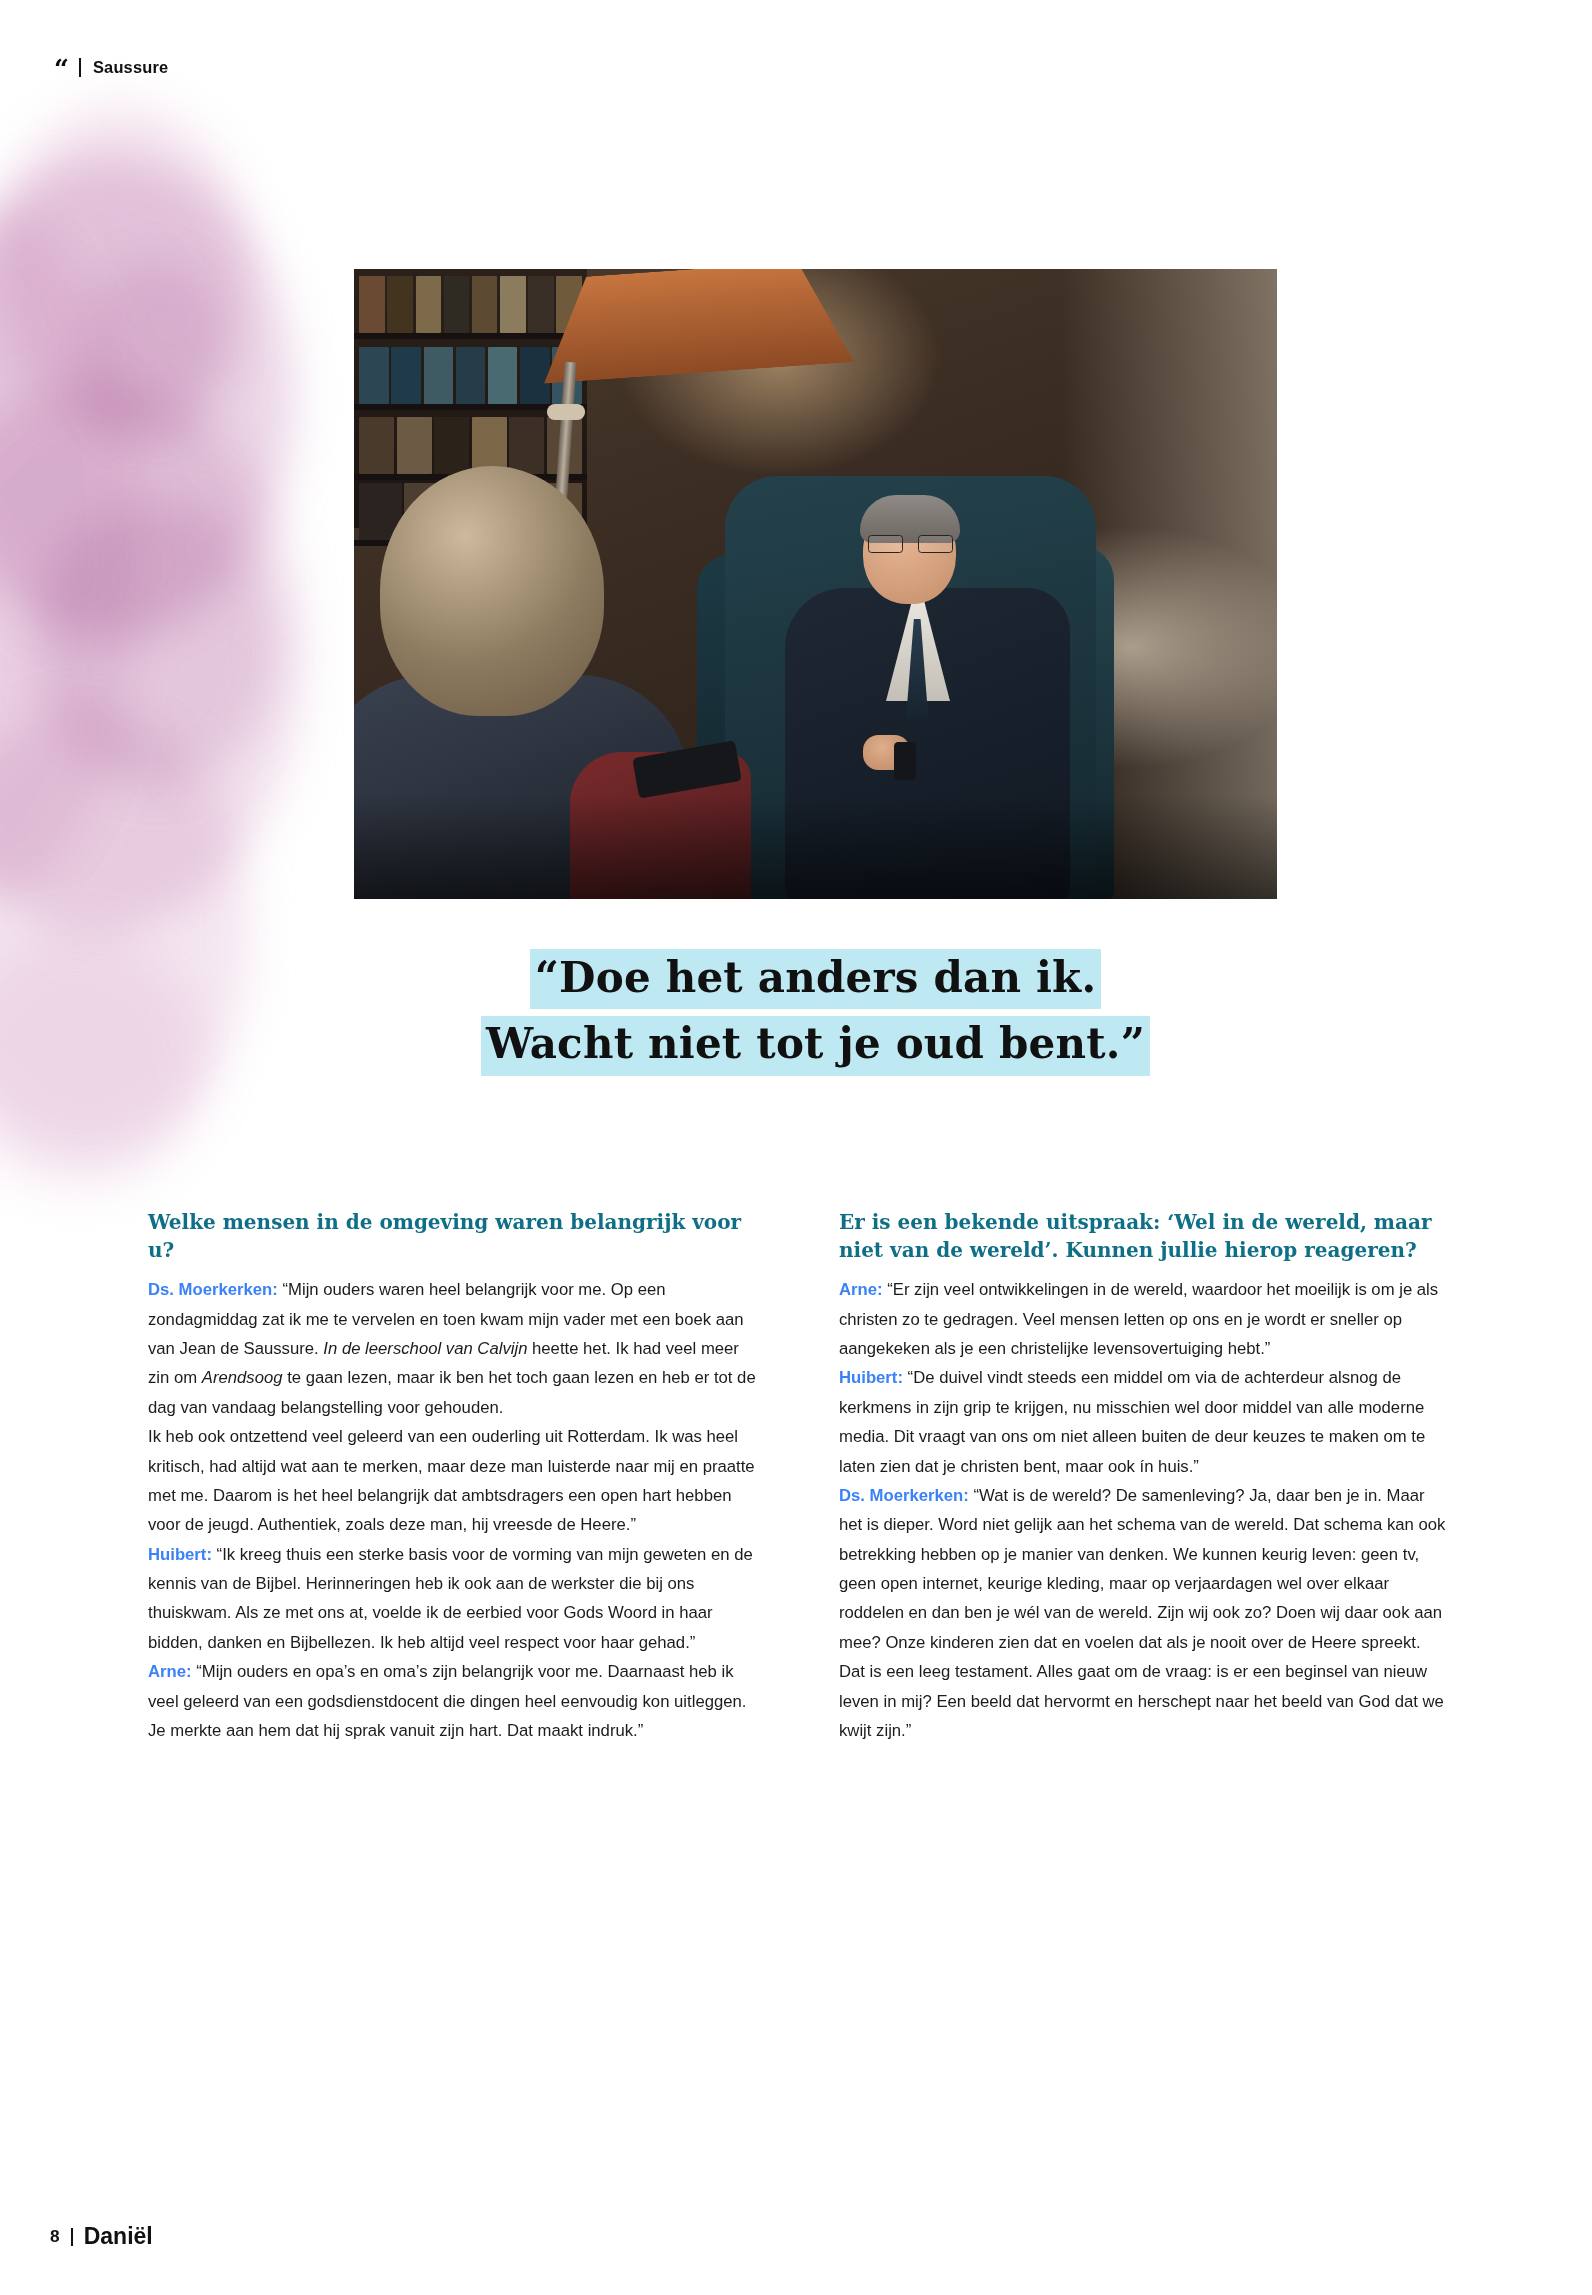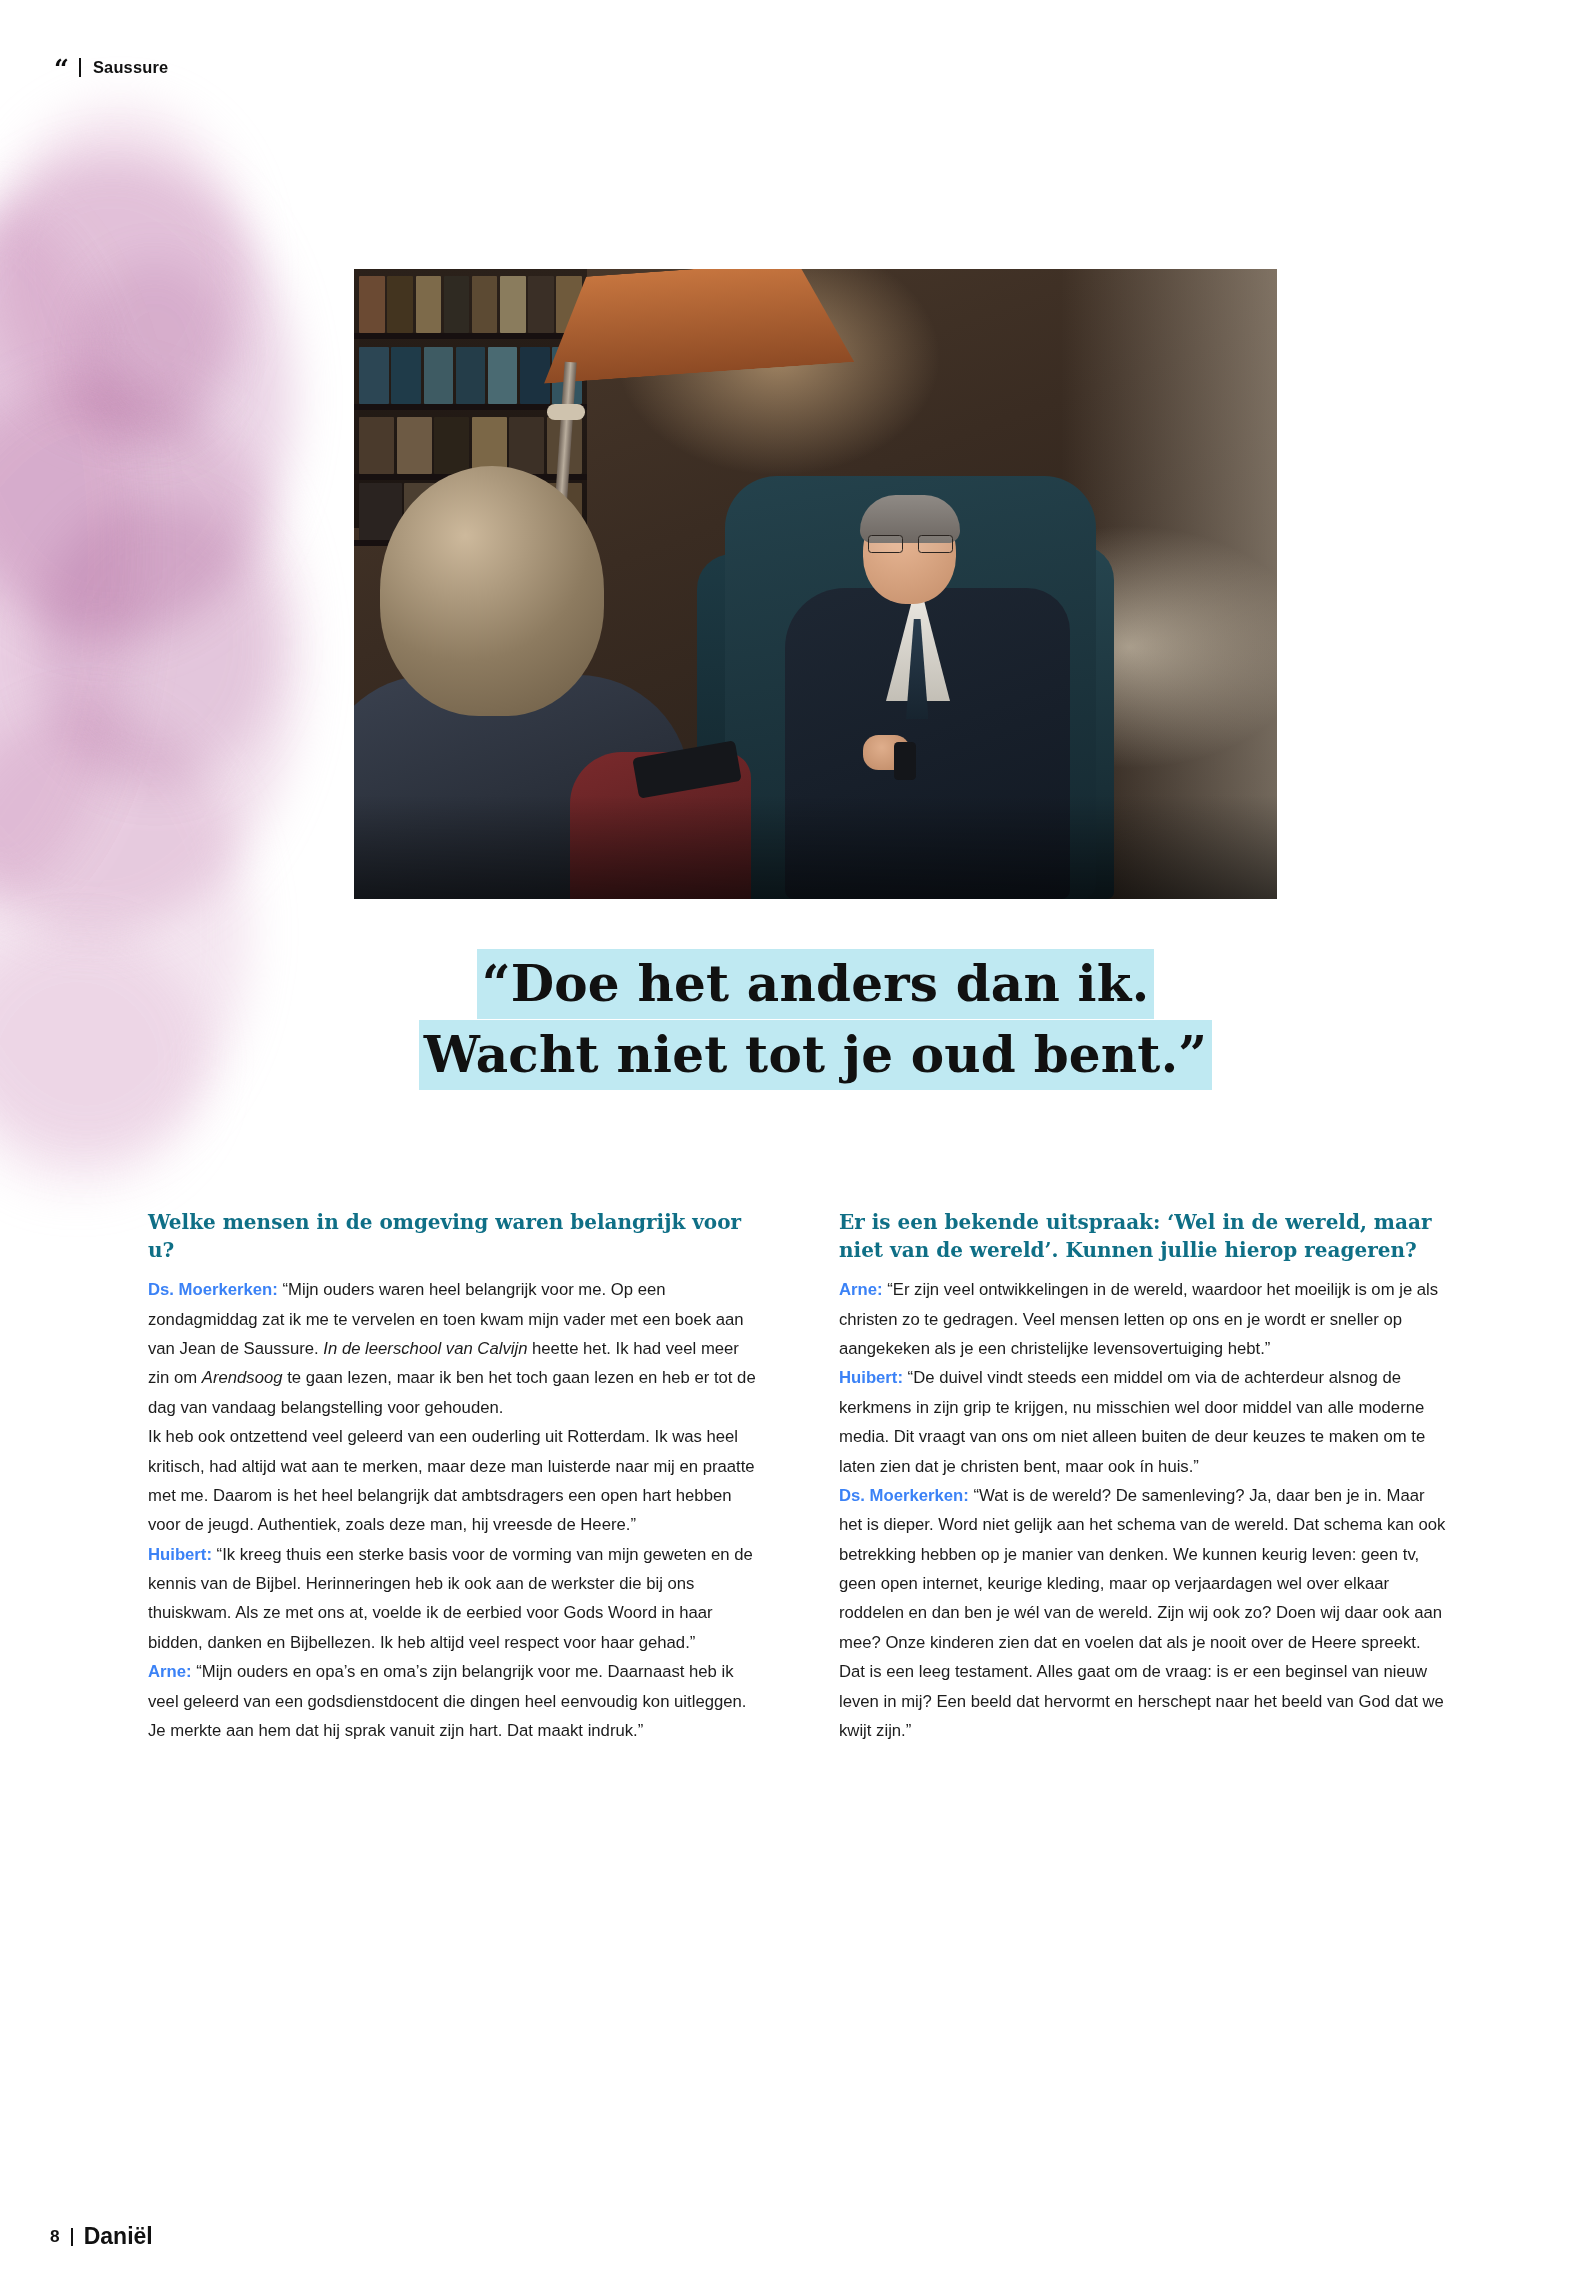--- a/index.html
+++ b/index.html
@@ -222,29 +222,29 @@
     left: 354px;
     top: 949px;
     width: 923px;
     text-align: center;
     z-index: 5;
   }
   .pq-line {
     display: inline-block;
     font-family: "DejaVu Serif", serif;
     font-weight: 700;
-    font-size: 50px;
+    font-size: 42px;
     line-height: 1.30;
     color: #111;
     background: #bfe9f2;
     padding: 1.7px 5.2px 3.5px 5.2px;
     letter-spacing: 0.2px;
     box-decoration-break: clone;
   }
-  .pq-line.second { margin-top: 1px; }
+  .pq-line.second { margin-top: 7px; }
 
   
   .columns {
     position: absolute;
     left: 148px;
     top: 1208px;
     width: 1303px;
     display: flex;
     gap: 79px;
     z-index: 5;

